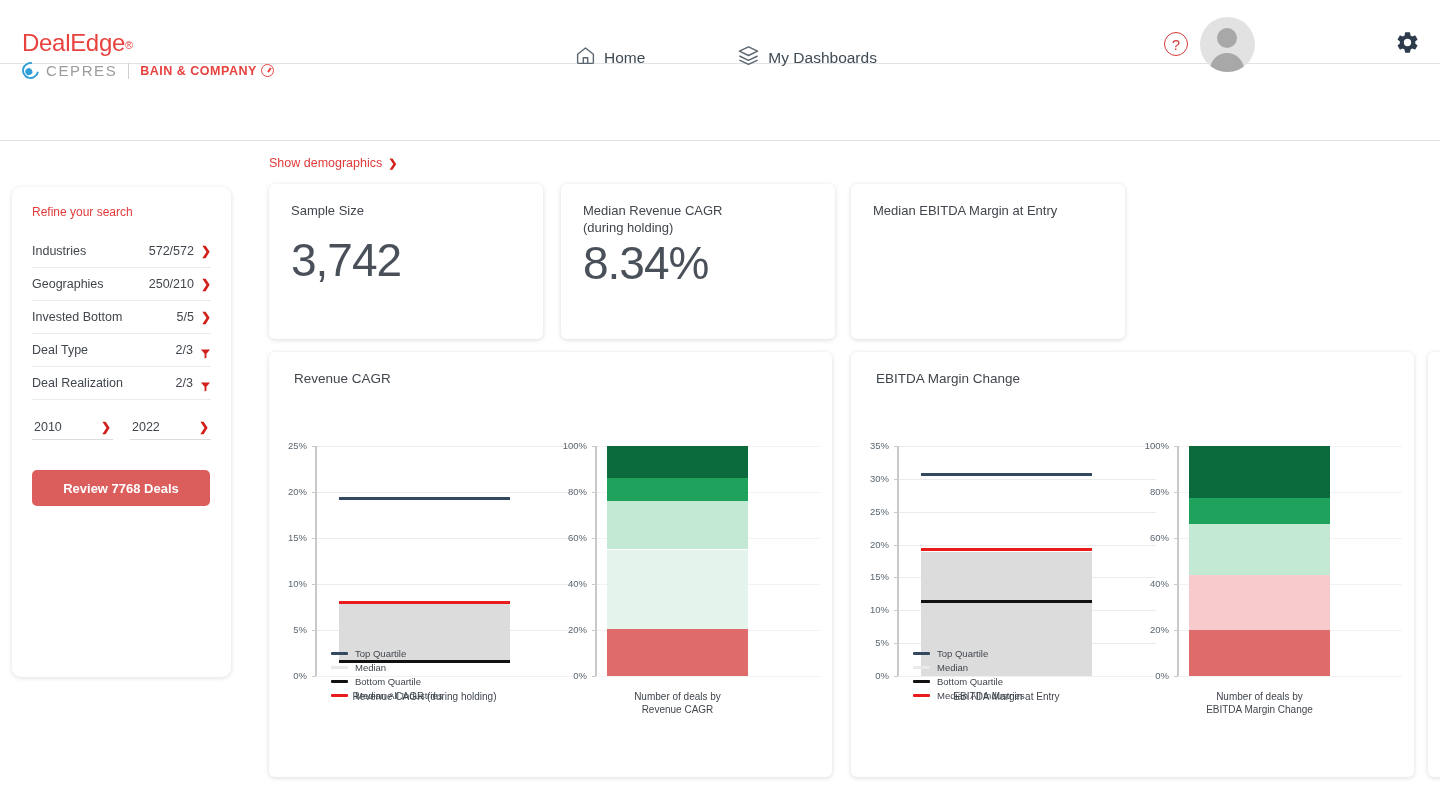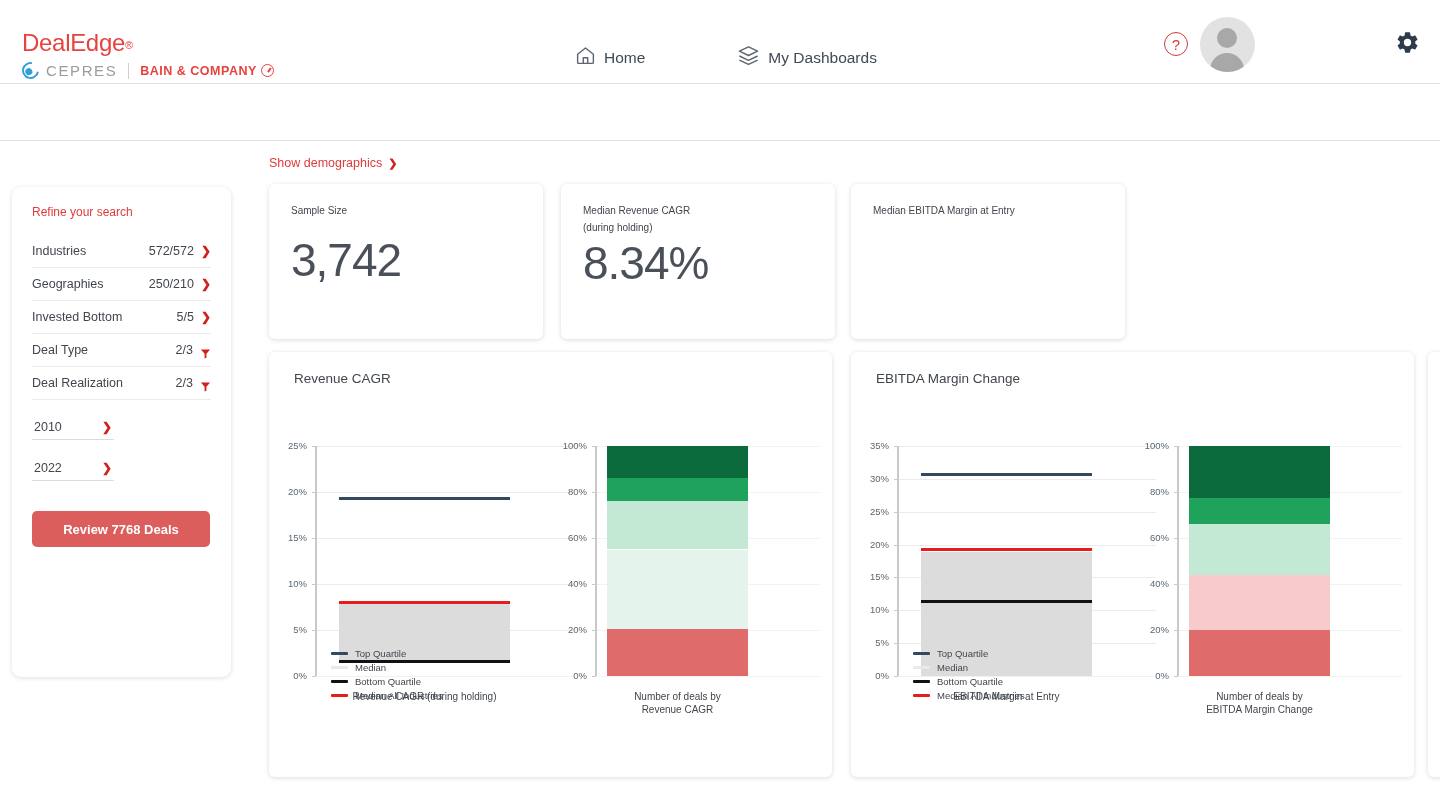--- a/index.html
+++ b/index.html
@@ -6,21 +6,21 @@
   html, body {
     width: 1440px; height: 810px;
     background: #ffffff;
     font-family: "Liberation Sans", sans-serif;
     overflow: hidden;
   }
   body { position: relative; }
 
   
   .header {
-    position: absolute; top: 0; left: 0; width: 1440px; height: 84px;
+    position: absolute; top: 0; left: 0; width: 1440px; height: 64px;
     background: #fff;
     border-bottom: 1px solid #e3e3e3;
   }
   .logo-wrap { position: absolute; left: 22px; top: 30px; }
   .logo-top { font-size: 24px; color: #e8423f; letter-spacing: -0.3px; line-height: 26px; font-weight: 400; }
   .logo-top .reg { font-size: 11px; vertical-align: 2px; }
   .logo-bottom { display: flex; align-items: center; gap: 7px; margin-top: 4px; }
   .cepres-mark {
     width: 17px; height: 17px; border-radius: 50%;
     border: 2.5px solid #2f9fd6; border-right-color: transparent;
@@ -93,41 +93,41 @@
   .filter-row {
     display: flex; align-items: center; justify-content: space-between;
     padding: 9px 0 9px 0; border-bottom: 1px solid #eaeaea; cursor: pointer;
   }
   .filter-name { font-size: 12.5px; color: #40464d; }
   .filter-right { display: flex; align-items: center; gap: 7px; }
   .filter-count { font-size: 12.5px; color: #40464d; }
   .chev { color: #d0211c; font-size: 12px; font-weight: bold; line-height: 1; }
   .funnel { width: 11px; height: 11px; }
 
-  .year-row { display: flex; gap: 17px; margin-top: 16px; flex-direction: column; }
+  .year-row { display: flex; gap: 17px; margin-top: 16px; }
   .year-sel {
     width: 82px; display: flex; align-items: center; justify-content: space-between;
     border-bottom: 1px solid #dcdcdc; padding: 4px 2px 5px 2px; cursor: pointer;
   }
   .year-val { font-size: 12.5px; color: #40464d; }
 
   .review-btn {
     margin-top: 30px; width: 178px; height: 36px; background: #db5e5c;
     border-radius: 5px; color: #fff; font-size: 13px; font-weight: bold;
     display: flex; align-items: center; justify-content: center; cursor: pointer;
     border: none;
   }
 
   
   .kpi {
     position: absolute; top: 43px; height: 155px; background: #fff;
     border-radius: 6px; box-shadow: 0 1px 5px rgba(0,0,0,0.14);
     padding: 18px 22px;
   }
-  .kpi-title { font-size: 10px; color: #40464d; line-height: 17px; }
+  .kpi-title { font-size: 13px; color: #40464d; line-height: 17px; }
   .kpi-value { font-size: 46px; color: #4a5059; font-weight: 300; margin-top: 14px; letter-spacing: -1px; }
 
   
   .chart-card {
     position: absolute; top: 211px; height: 425px; background: #fff;
     border-radius: 6px; box-shadow: 0 1px 5px rgba(0,0,0,0.14);
   }
   .chart-title { position: absolute; left: 25px; top: 19px; font-size: 13.5px; color: #40464d; }
 
   .plot { position: absolute; }

